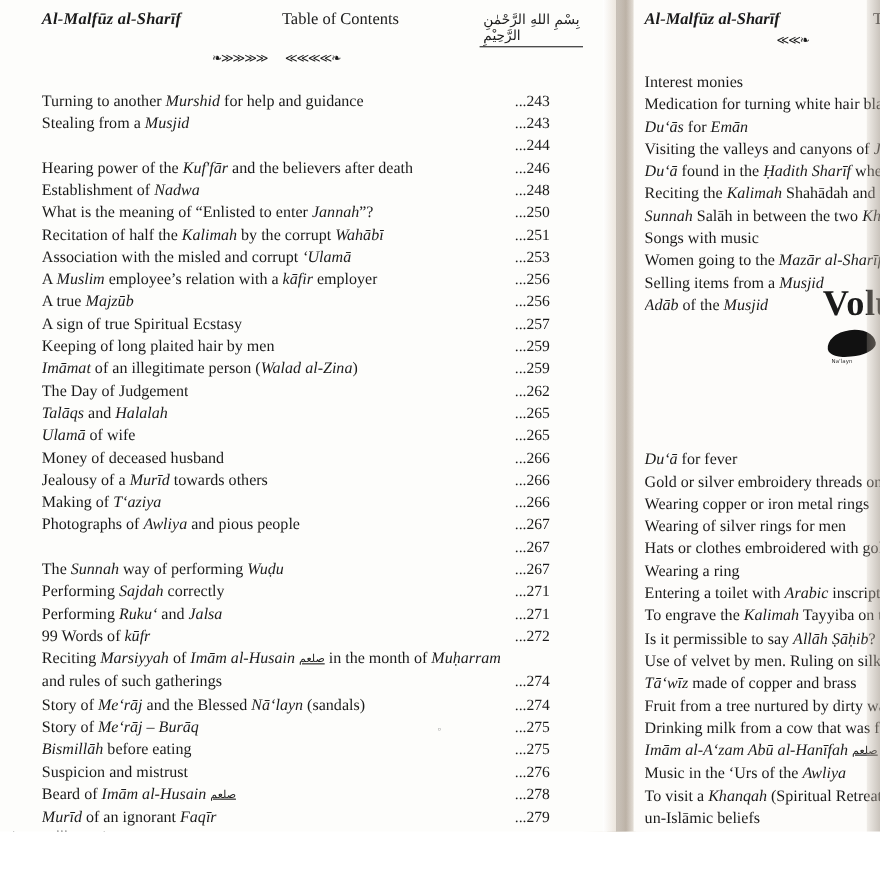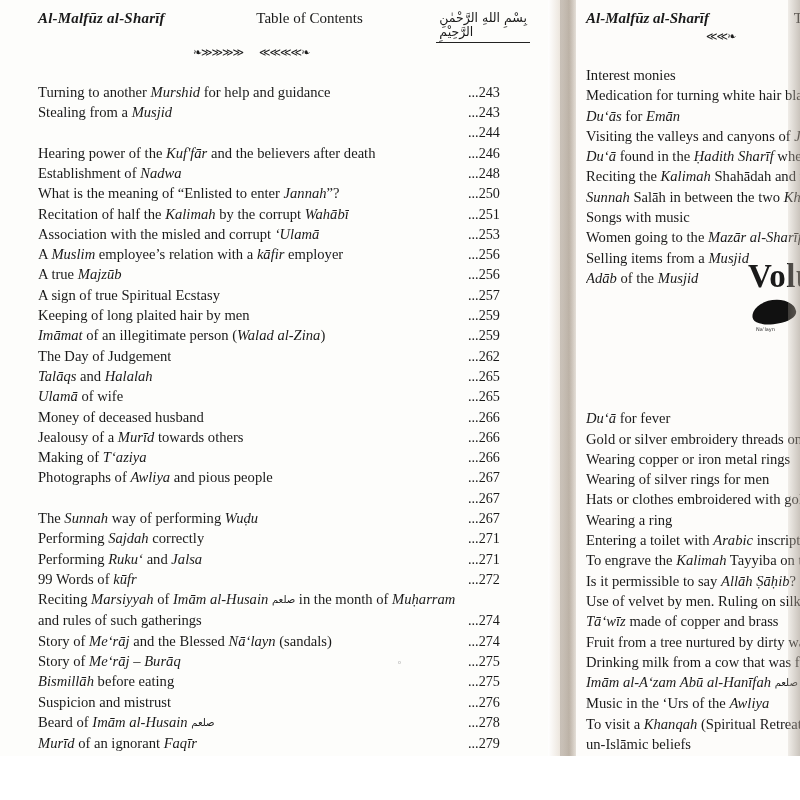--- a/index.html
+++ b/index.html
@@ -111,20 +111,21 @@
     text-align: left;
     font-size: 14.2px;
     padding-left: 0;
   }
   .toc-row.cont .pg { }
   .it { font-style: italic; }
   .ar-sym {
     font-family: "DejaVu Sans", sans-serif;
     font-size: 10px;
     vertical-align: 1px;
+    text-decoration: underline;
   }
   .footer {
     position: absolute;
     left: 0;
     top: 752px;
     width: 552px;
     font-family: "DejaVu Sans", sans-serif;
     font-size: 11px;
     letter-spacing: -1px;
     color: #1a1a1a;

